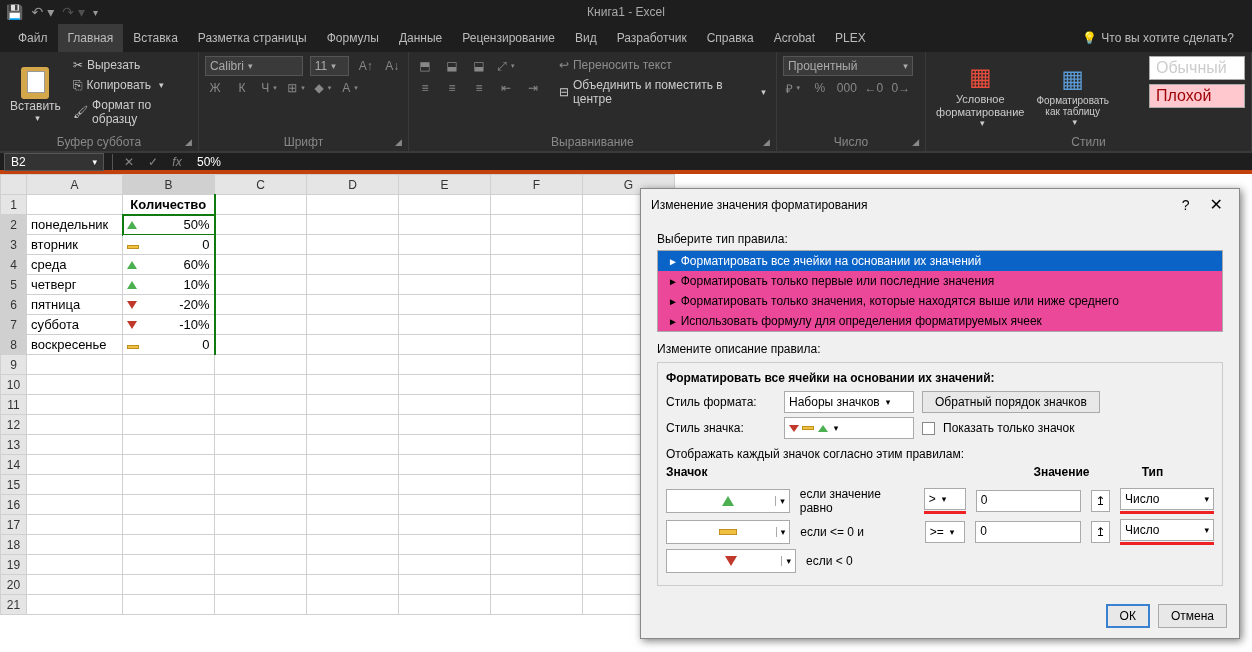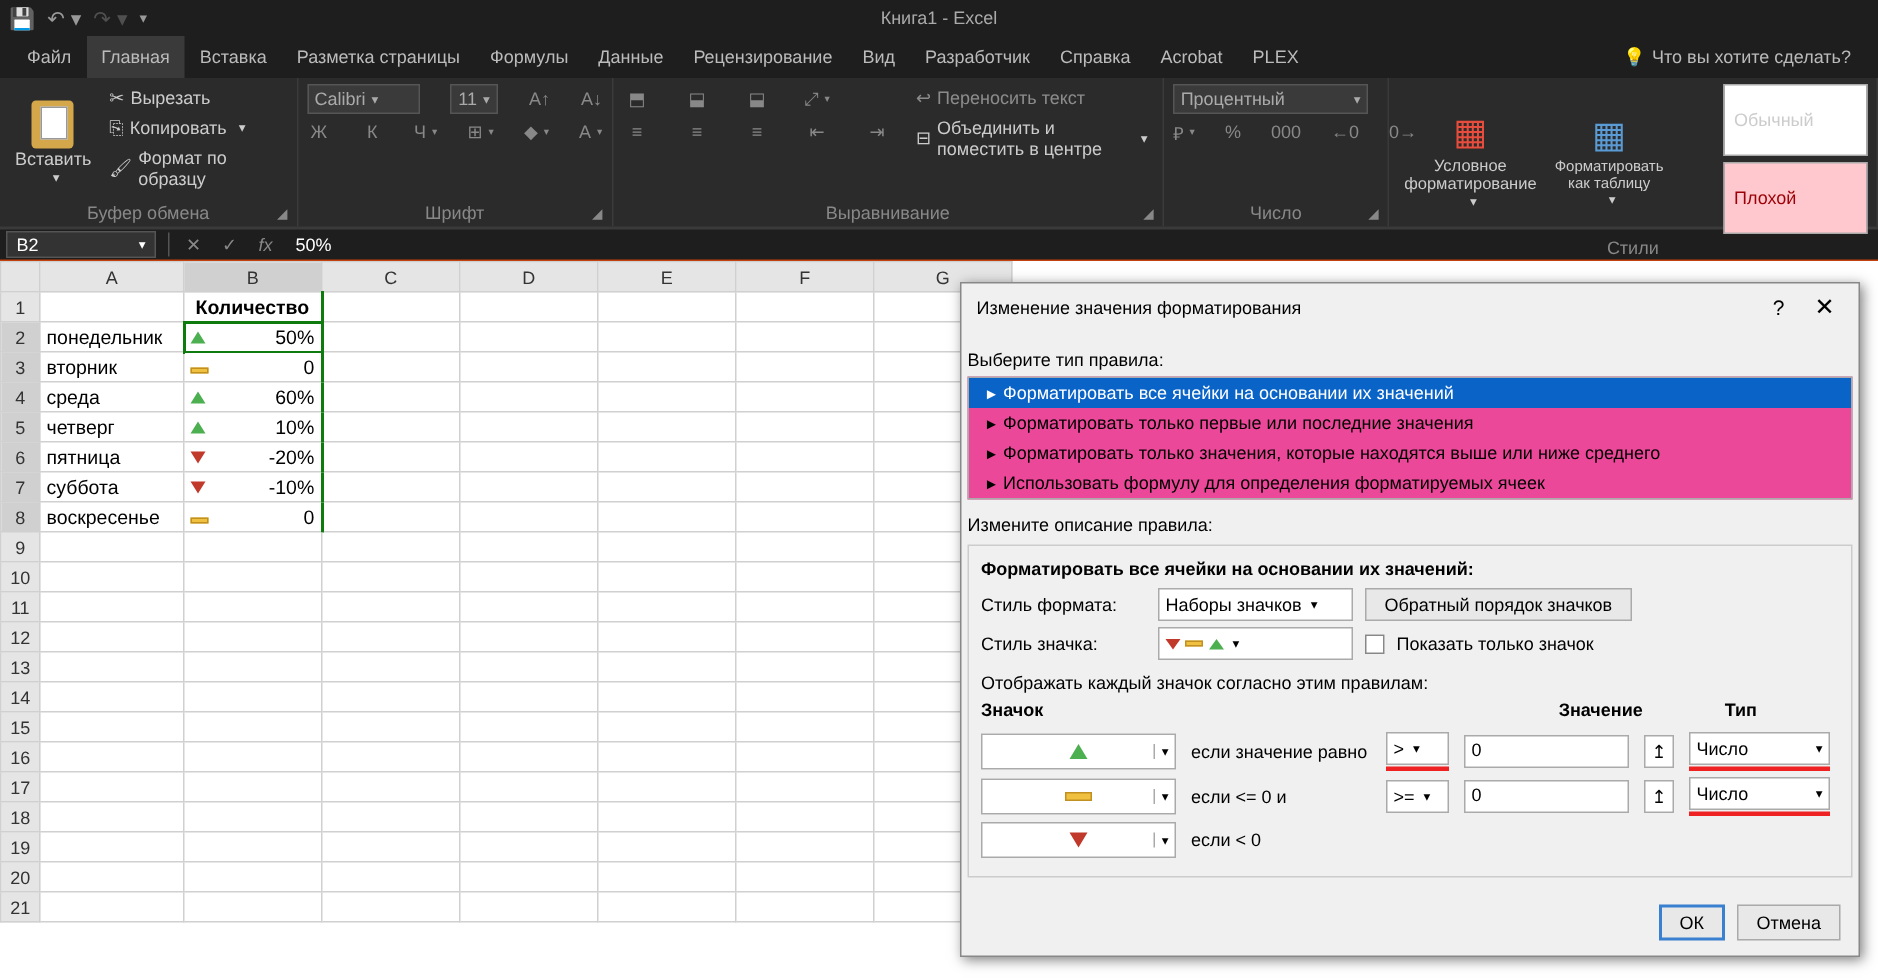--- a/index.html
+++ b/index.html
@@ -14,27 +14,27 @@
 .tab.right{margin-left:auto;}
 .bulb{color:#ffd965;margin-right:4px;}
 .ribbon{height:100px;background:#2b2b2b;display:flex;border-bottom:1px solid #3a3a3a;}
 .group{border-right:1px solid #3a3a3a;display:flex;flex-direction:column;justify-content:space-between;padding:4px 6px 2px;}
 .group-body{display:flex;gap:4px;flex:1;}
 .group-label{text-align:center;color:#888;font-size:11px;padding-top:2px;position:relative;}
 .group-label .launcher{position:absolute;right:0;bottom:2px;font-size:9px;color:#888;}
 .btn-v{display:flex;flex-direction:column;align-items:center;justify-content:center;padding:2px 4px;cursor:pointer;}
 .btn-h{display:flex;align-items:center;gap:4px;padding:2px 4px;cursor:pointer;}
 .vstack{display:flex;flex-direction:column;gap:2px;}
-.hstack{display:flex;align-items:center;gap:20px;}
+.hstack{display:flex;align-items:center;gap:7px;}
 .smallbtn{width:20px;height:20px;display:flex;align-items:center;justify-content:center;color:#888;cursor:pointer;}
 .combo{background:#3a3a3a;border:1px solid #555;height:20px;display:flex;align-items:center;padding:0 4px;color:#aaa;}
 .dd{font-size:9px;margin-left:4px;}
 .paste-icon{width:28px;height:32px;background:linear-gradient(#d4a74a,#d4a74a);border-radius:3px;position:relative;}
 .paste-icon::after{content:"";position:absolute;left:6px;top:4px;width:16px;height:20px;background:#fff;border:1px solid #999;}
-.formulabar{height:22px;background:#1e1e1e;display:flex;align-items:center;border-top:1px solid #3a3a3a;border-bottom:1px solid #c2410c;}
+.formulabar{height:22px;background:#1e1e1e;display:flex;align-items:center;border-top:1px solid #3a3a3a;border-bottom:4px solid #c2410c;}
 .namebox{width:100px;background:#333;border:1px solid #555;height:18px;display:flex;align-items:center;padding:0 6px;margin:0 4px;color:#fff;}
 .namebox .dd{margin-left:auto;}
 .fbar-btn{width:24px;text-align:center;color:#888;cursor:pointer;}
 .fbar-input{flex:1;padding:0 8px;color:#fff;}
 .sheet{position:absolute;top:174px;left:0;right:0;bottom:0;background:#fff;color:#000;}
 .grid{border-collapse:collapse;}
 .grid th,.grid td{border:1px solid #d0d0d0;padding:0;height:20px;}
 .grid .corner{width:26px;background:#e5e5e5;}
 .grid .colh{background:#e5e5e5;text-align:center;font-weight:normal;color:#333;width:92px;font-size:12px;}
 .grid .colh.colA{width:96px;}
@@ -48,21 +48,21 @@
 .grid td.sel{outline:2px solid #0f7b0f;outline-offset:-1px;}
 .header-cell{font-weight:bold;text-align:center !important;}
 .bordright{border-right:2px solid #0f7b0f !important;}
 .tri-up{width:0;height:0;border-left:6px solid transparent;border-right:6px solid transparent;border-bottom:10px solid #4caf50;display:inline-block;}
 .tri-down{width:0;height:0;border-left:6px solid transparent;border-right:6px solid transparent;border-top:10px solid #c0392b;display:inline-block;}
 .bar0{width:12px;height:4px;background:#f0c040;display:inline-block;border:1px solid #c09020;}
 .dialog{position:absolute;left:640px;top:188px;width:600px;background:#f0f0f0;border:1px solid #888;box-shadow:2px 2px 8px rgba(0,0,0,0.5);color:#000;}
 .dlg-title{display:flex;align-items:center;padding:6px 10px;font-size:13px;}
 .dlg-title .sp{flex:1;}
 .dlg-title .close{font-size:16px;cursor:pointer;padding:0 6px;}
-.dlg-body{padding:8px 4px;}
+.dlg-body{padding:8px 16px;}
 .label{font-size:12px;margin:4px 0;}
 .rulelist{border:1px solid #aaa;background:#ec4899;}
 .rulelist div{padding:3px 10px;font-size:12px;cursor:pointer;}
 .rulelist div::before{content:"► ";font-size:10px;}
 .rulelist div.sel{background:#0a64c8;color:#fff;}
 .descbox{border:1px solid #ccc;padding:8px;margin-top:6px;}
 .desc-head{font-weight:bold;margin-bottom:6px;font-size:12px;}
 .row{display:flex;align-items:center;gap:8px;margin:4px 0;}
 .dlg-combo{border:1px solid #aaa;background:#fff;padding:2px 4px;display:flex;align-items:center;height:22px;}
 .dlg-combo .dd{margin-left:6px;color:#000;}
@@ -77,21 +77,21 @@
 .typebox{width:94px;}
 .refbtn{width:20px;height:22px;border:1px solid #aaa;background:#fff;display:flex;align-items:center;justify-content:center;cursor:pointer;}
 .redline{height:3px;background:#e22;margin-top:1px;}
 .dlg-footer{display:flex;justify-content:flex-end;gap:8px;padding:10px 12px;}
 .dlg-footer .dlg-btn.ok{border:2px solid #3a80d0;position:relative;}
 .headers-row{display:flex;gap:10px;font-weight:bold;font-size:12px;margin-top:4px;}
 .headers-row .h1{width:130px;}
 .headers-row .h2{width:220px;}
 .headers-row .h3{width:110px;margin-left:50px;text-align:center;}
 .headers-row .h4{width:90px;margin-left:26px;}
-.style-box{border:1px solid #aaa;background:#fff;padding:16px 6px;width:96px;font-size:12px;margin-left:26px;}
+.style-box{border:1px solid #aaa;background:#fff;padding:2px 6px;width:96px;font-size:16px;margin-left:26px;}
 .style-box.bad{background:#ffc7ce;color:#9c0006;}
 .cf-icon{width:32px;height:32px;display:flex;align-items:center;justify-content:center;}
 .chk{width:13px;height:13px;border:1px solid #888;background:#fff;display:inline-block;}
 </style>
 </head>
 <body>
 
 <div class="titlebar">
   <div class="qat">
     <span>💾</span>
@@ -138,21 +138,21 @@
             <span>⎘</span>
             <span>Копировать</span>
             <span class="dd">▾</span>
           </div>
         <div class="btn-h">
             <span>🖌</span>
             <span>Формат по образцу</span>
           </div>
       </div>
     </div>
-    <div class="group-label"><span>Буфер обмена</span><span class="launcher">◢</span></div>
+    <div class="group-label"><span>Буфер суббота</span><span class="launcher">◢</span></div>
   </div>
 
   <div class="group" style="width:210px">
     <div class="group-body vstack">
       <div class="hstack">
         <div class="combo" style="width:100px">
             <span>Calibri</span>
             <span class="dd">▾</span>
           </div>
         <div class="combo" style="width:40px">

